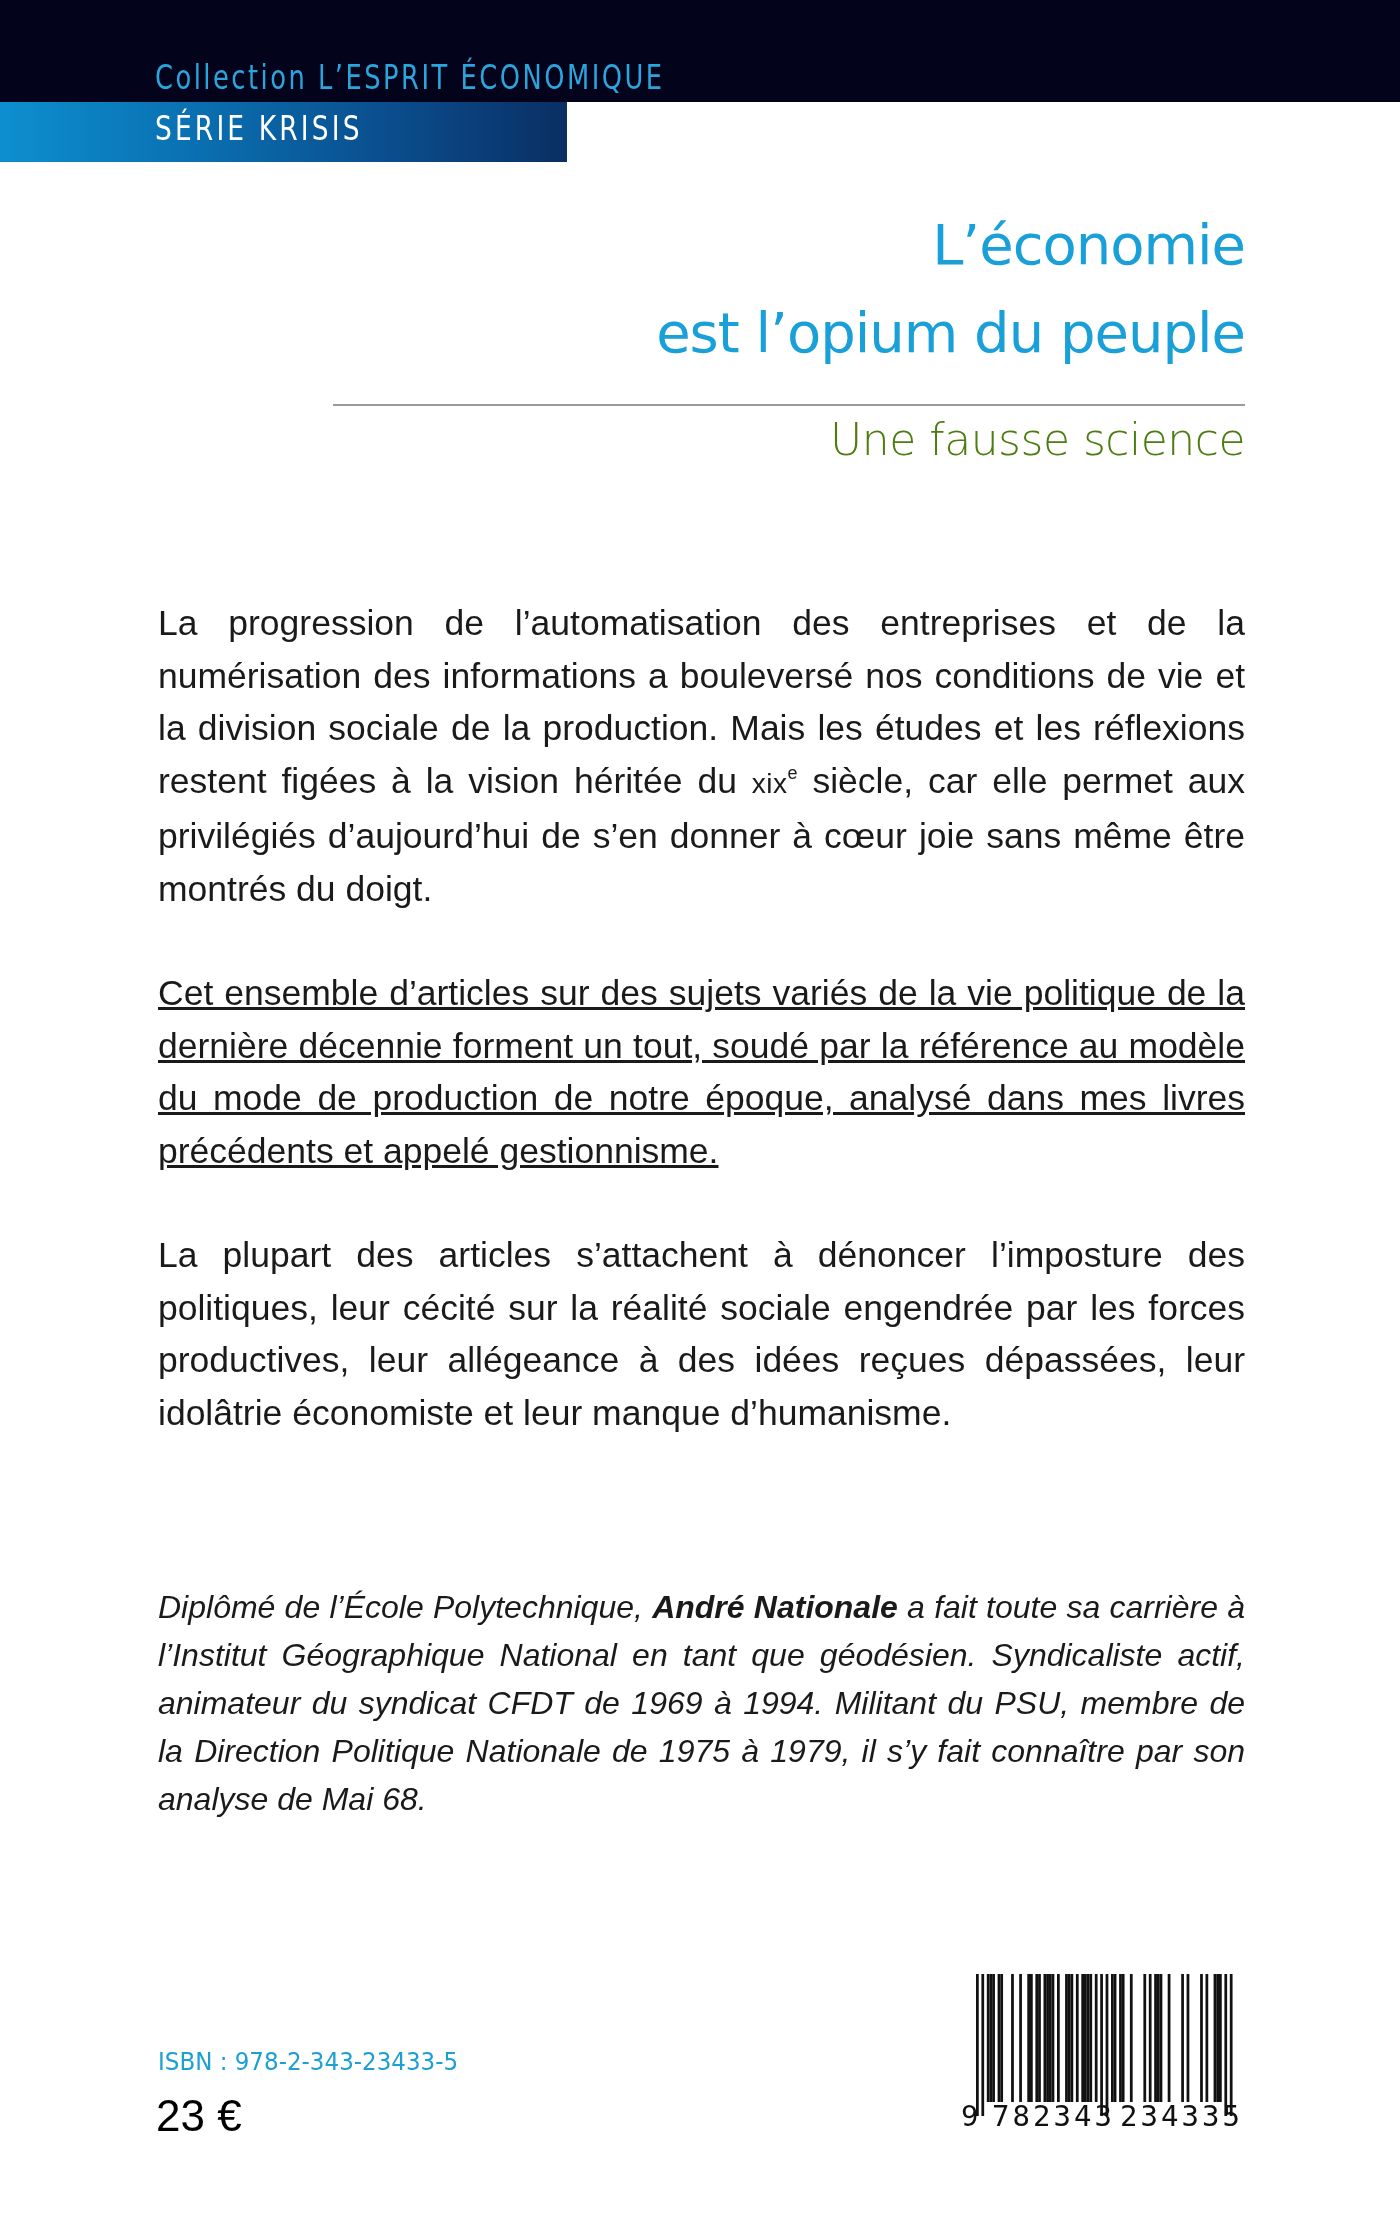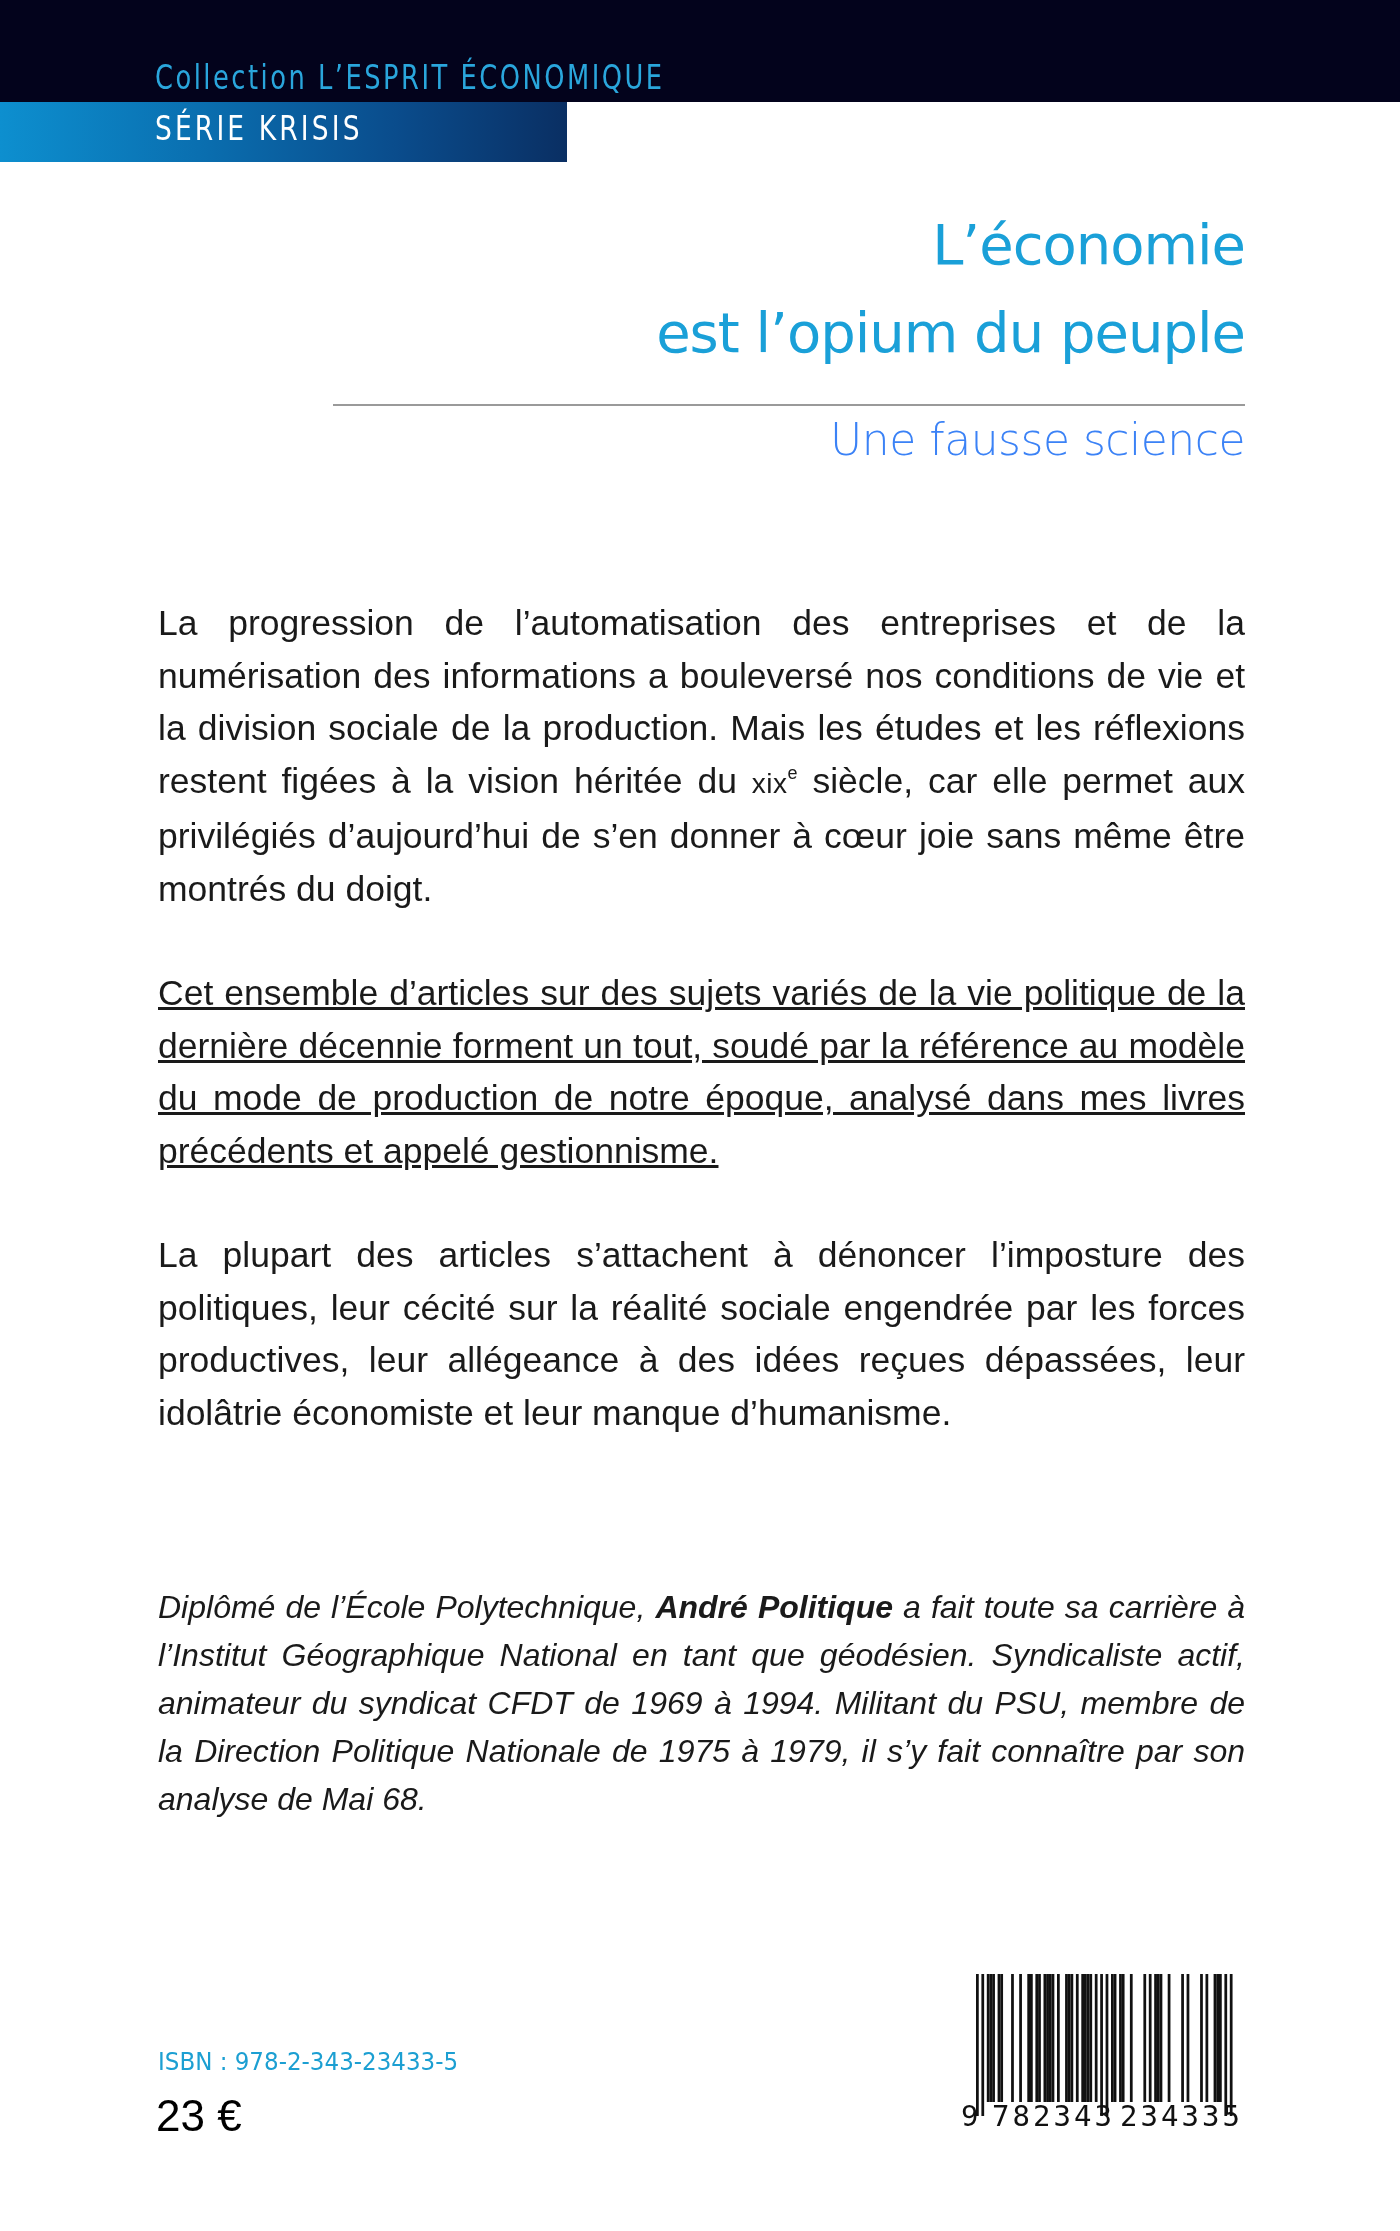--- a/index.html
+++ b/index.html
@@ -5,21 +5,21 @@
   html, body { margin:0; padding:0; }
   body { width:1400px; height:2231px; background:#ffffff; position:relative; overflow:hidden; font-family:"DejaVu Sans", sans-serif; }
   .band { position:absolute; left:0; top:0; width:1400px; height:102px; background:#03031c; }
   .collection { position:absolute; left:155px; top:58px; height:40px; font-family:"DejaVu Sans", sans-serif; font-size:33px; line-height:40px; color:#2aa6dc; letter-spacing:3.2px; white-space:nowrap; transform:scaleX(0.78); transform-origin:0 0; }
   .serie-box { position:absolute; left:0; top:102px; width:567px; height:60px; background:linear-gradient(90deg,#0d8fcf 0%, #0a6fb0 35%, #0a4c8c 70%, #0a2f63 100%); }
   .serie { position:absolute; left:155px; top:106px; font-family:"DejaVu Sans", sans-serif; font-size:34px; line-height:44px; color:#ffffff; letter-spacing:4px; white-space:nowrap; transform:scaleX(0.78); transform-origin:0 0; }
   .title { position:absolute; right:155px; text-align:center; color:#1aa0d8; font-family:"DejaVu Sans", sans-serif; font-size:56px; white-space:nowrap; letter-spacing:-1px; }
   .title.l1 { top:205px; line-height:80px; }
   .title.l2 { top:293px; line-height:80px; }
   .rule { position:absolute; left:333px; top:404px; width:912px; height:2px; background:#9a9a9a; }
-  .subtitle { position:absolute; right:155px; top:412px; line-height:56px; font-family:"DejaVu Sans", sans-serif; font-weight:200; font-size:44px; color:#3b82f6; white-space:nowrap; letter-spacing:-0.5px; }
+  .subtitle { position:absolute; right:155px; top:412px; line-height:56px; font-family:"DejaVu Sans", sans-serif; font-weight:200; font-size:44px; color:#4d7c0f; white-space:nowrap; letter-spacing:-0.5px; }
   .body-text { position:absolute; left:158px; width:1087px; font-family:"Liberation Sans", sans-serif; font-size:35.5px; line-height:52.5px; color:#1a1a1a; text-align:justify; text-align-last:left; }
   .p1 { top:597px; }
   .p2 { top:967px;text-decoration:underline; }
   .p3 { top:1229px; }
   .body-text .sc { font-size:28px; letter-spacing:0.5px; }
   .body-text sup { font-size:18px; line-height:0; vertical-align:14px; }
   .bio { position:absolute; left:158px; top:1583px; width:1087px; font-family:"Liberation Sans", sans-serif; font-style:italic; font-size:32px; line-height:48px; color:#1a1a1a; text-align:justify; text-align-last:left; }
   .bio b { font-style:normal; font-weight:bold; font-style:italic; }
   .isbn { position:absolute; left:158px; top:2046px; font-family:"DejaVu Sans", sans-serif; font-size:25px; line-height:32px; color:#1c9fd2; white-space:nowrap; transform:scaleX(0.92); transform-origin:0 0; }
   .price { position:absolute; left:156px; top:2092px; font-family:"Liberation Sans", sans-serif; font-size:44px; line-height:48px; color:#000; white-space:nowrap; }
@@ -36,21 +36,21 @@
 
 <div class="title l1">L’économie</div>
 <div class="title l2">est l’opium du peuple</div>
 <div class="rule"></div>
 <div class="subtitle">Une fausse science</div>
 
 <p class="body-text p1" style="margin:0"><span>La progression de l’automatisation des entreprises et de la numérisation des informations a bouleversé nos conditions de vie et la division sociale de la production. Mais les études et les réflexions restent figées à la vision héritée du </span><span class="sc">xix</span><sup>e</sup><span> siècle, car elle permet aux privilégiés d’aujourd’hui de s’en donner à cœur joie sans même être montrés du doigt.</span></p>
 <p class="body-text p2" style="margin:0">Cet ensemble d’articles sur des sujets variés de la vie politique de la dernière décennie forment un tout, soudé par la référence au modèle du mode de production de notre époque, analysé dans mes livres précédents et appelé gestionnisme.</p>
 <p class="body-text p3" style="margin:0">La plupart des articles s’attachent à dénoncer l’imposture des politiques, leur cécité sur la réalité sociale engendrée par les forces productives, leur allégeance à des idées reçues dépassées, leur idolâtrie économiste et leur manque d’humanisme.</p>
 
-<p class="bio" style="margin:0"><span>Diplômé de l’École Polytechnique, </span><b>André Politique</b><span> a fait toute sa carrière à l’Institut Géographique National en tant que géodésien. Syndicaliste actif, animateur du syndicat CFDT de 1969 à 1994. Militant du PSU, membre de la Direction Politique Nationale de 1975 à 1979, il s’y fait connaître par son analyse de Mai 68.</span></p>
+<p class="bio" style="margin:0"><span>Diplômé de l’École Polytechnique, </span><b>André Nationale</b><span> a fait toute sa carrière à l’Institut Géographique National en tant que géodésien. Syndicaliste actif, animateur du syndicat CFDT de 1969 à 1994. Militant du PSU, membre de la Direction Politique Nationale de 1975 à 1979, il s’y fait connaître par son analyse de Mai 68.</span></p>
 
 <div class="isbn">ISBN : 978-2-343-23433-5</div>
 <div class="price">23 €</div>
 
 <div class="barcode">
   <svg id="barcode-svg" width="292" height="160" viewBox="0 0 292 160">
     <g id="bars" fill="#111">
         <rect x="21.00" y="0" width="2.75" height="142"></rect>
         <rect x="26.40" y="0" width="2.75" height="142"></rect>
         <rect x="31.80" y="0" width="2.75" height="128"></rect>

